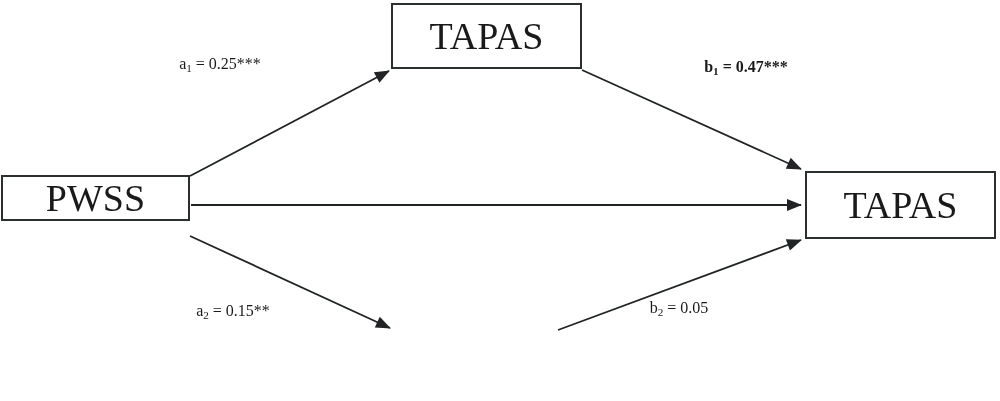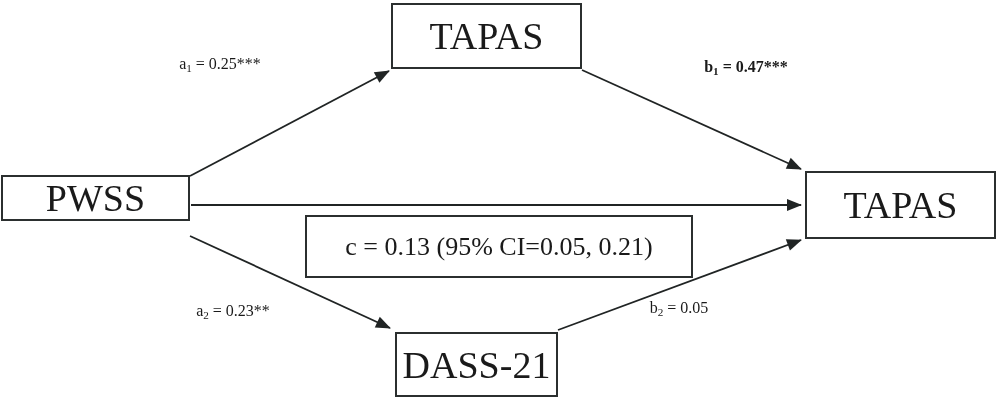--- a/index.html
+++ b/index.html
@@ -90,42 +90,36 @@
   </svg>
 
   <div class="node node-pwss">
     <span>PWSS</span>
   </div>
 
   <div class="node node-wbis">
     <span>TAPAS</span>
   </div>
 
-  <div class="node node-dass">
-    <span>DASS-21</span>
-  </div>
 
   <div class="node node-tapas">
     <span>TAPAS</span>
   </div>
 
-  <div class="total-box">
-    <span>c = 0.13 (95% CI=0.05, 0.21)</span>
-  </div>
 
   <div class="edge-label label-a1">
     <span>a</span><sub>1</sub><span> = 0.25***</span>
   </div>
 
   <div class="edge-label label-b1">
     <span>b</span><sub>1</sub><span> = 0.47***</span>
   </div>
 
 
   <div class="edge-label label-a2">
-    <span>a</span><sub>2</sub><span> = 0.23**</span>
+    <span>a</span><sub>2</sub><span> = 0.15**</span>
   </div>
 
   <div class="edge-label label-b2">
     <span>b</span><sub>2</sub><span> = 0.05</span>
   </div>
 
 </div>
 
 </body></html>

